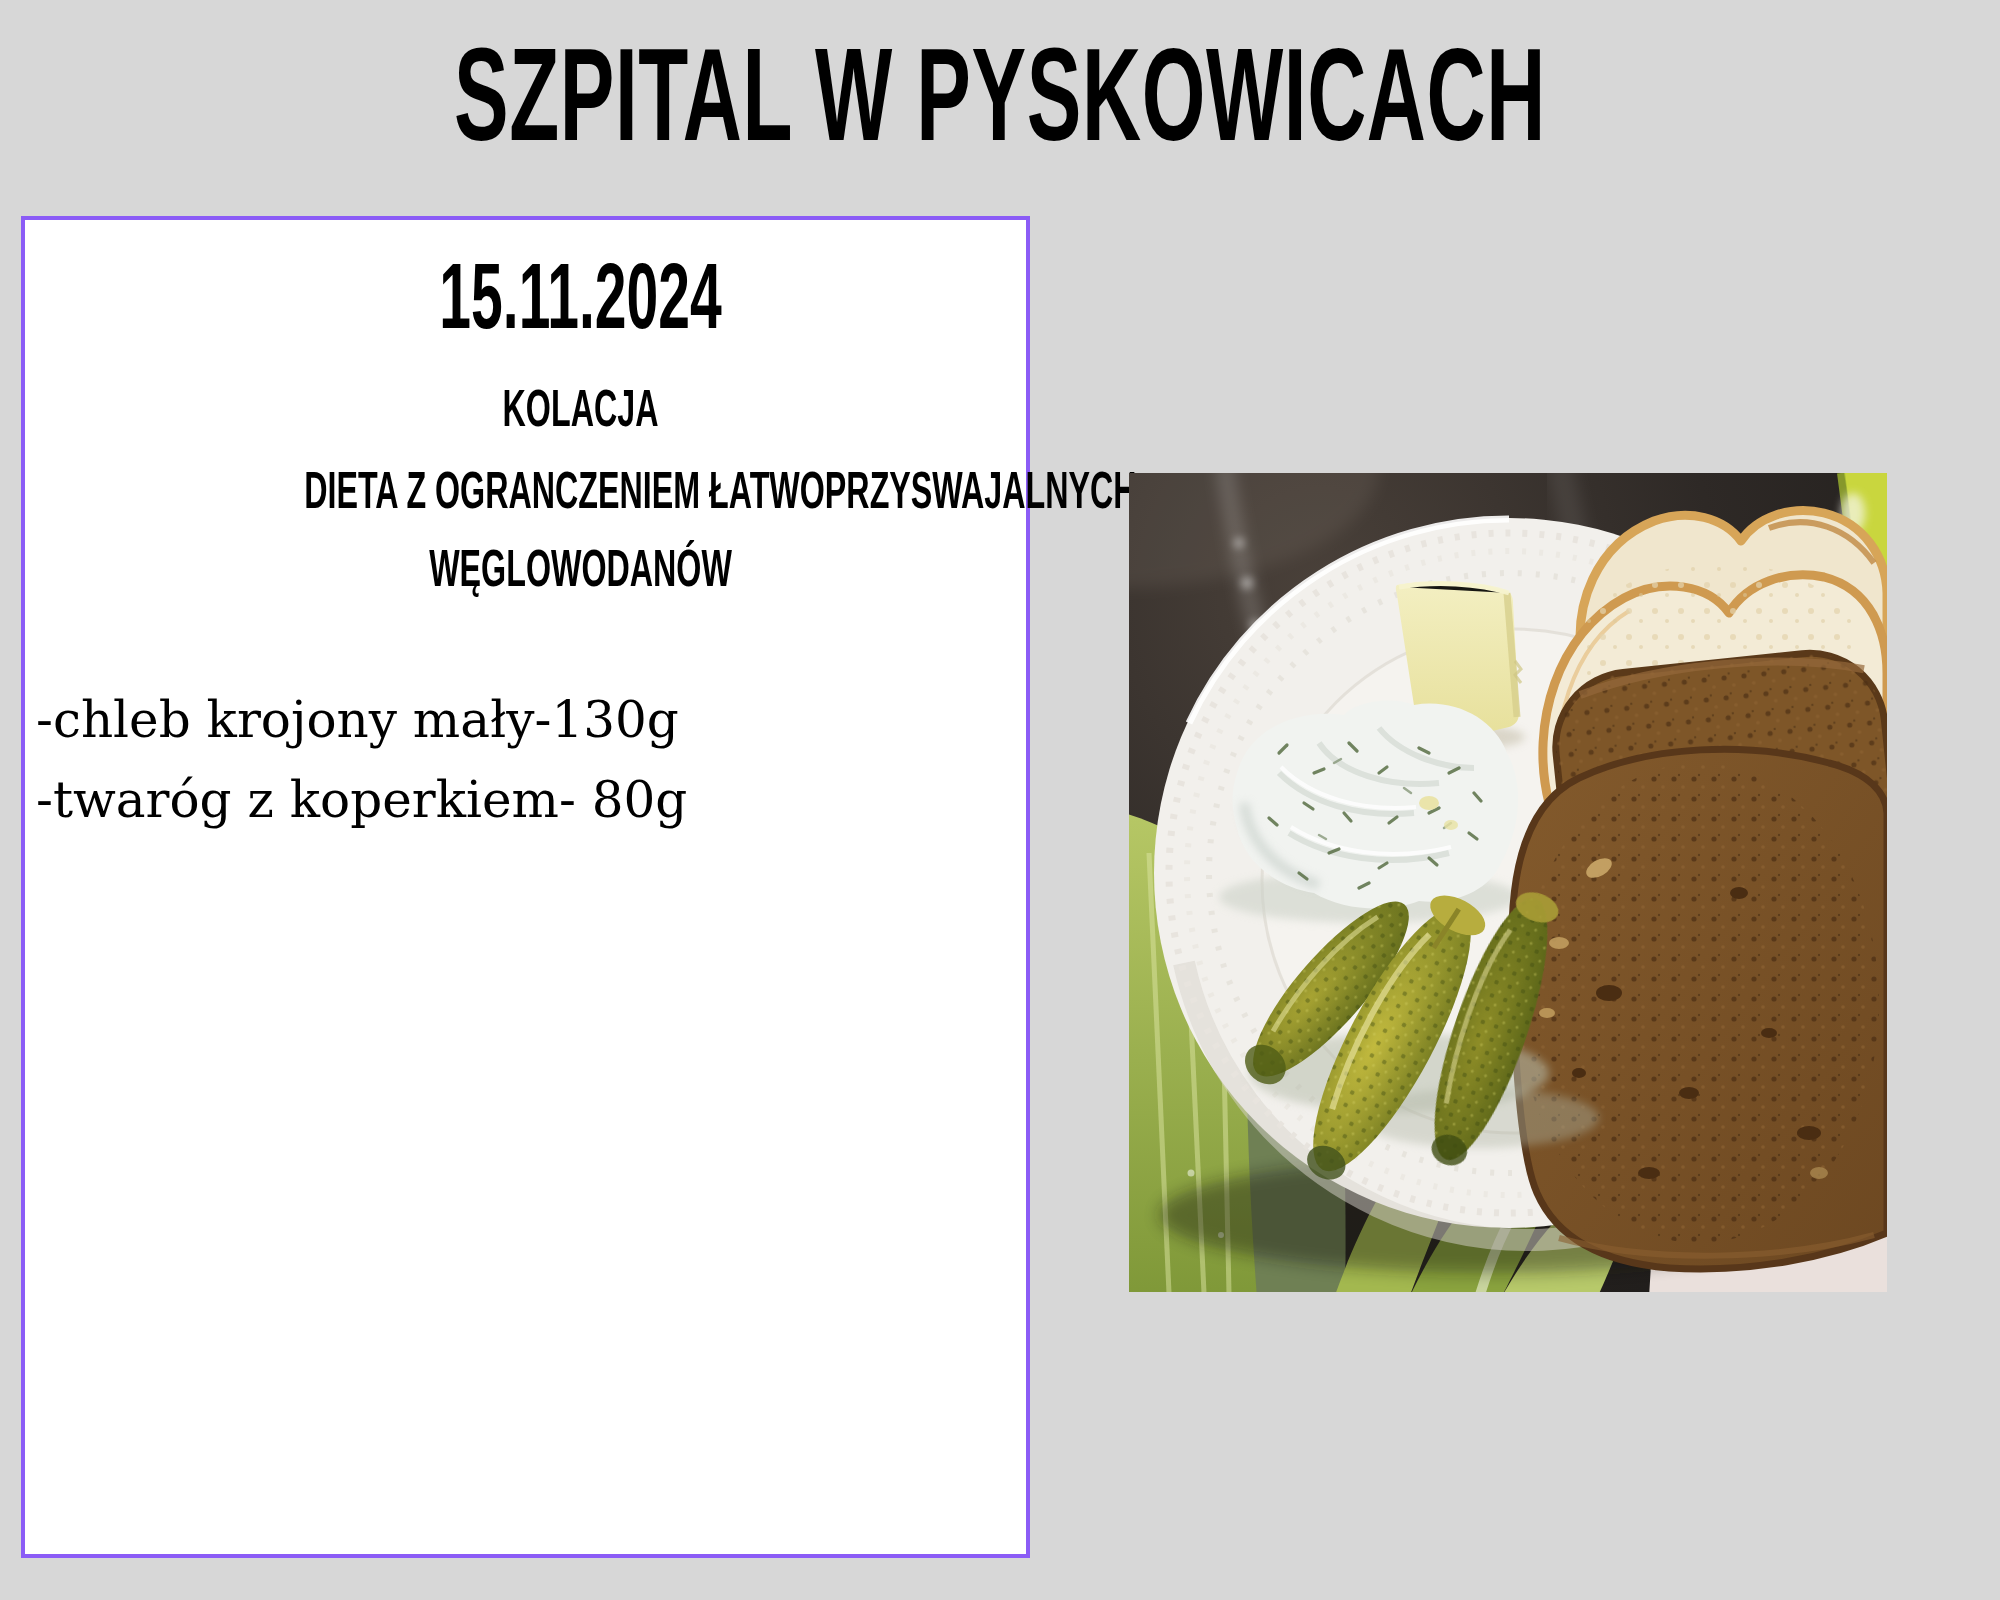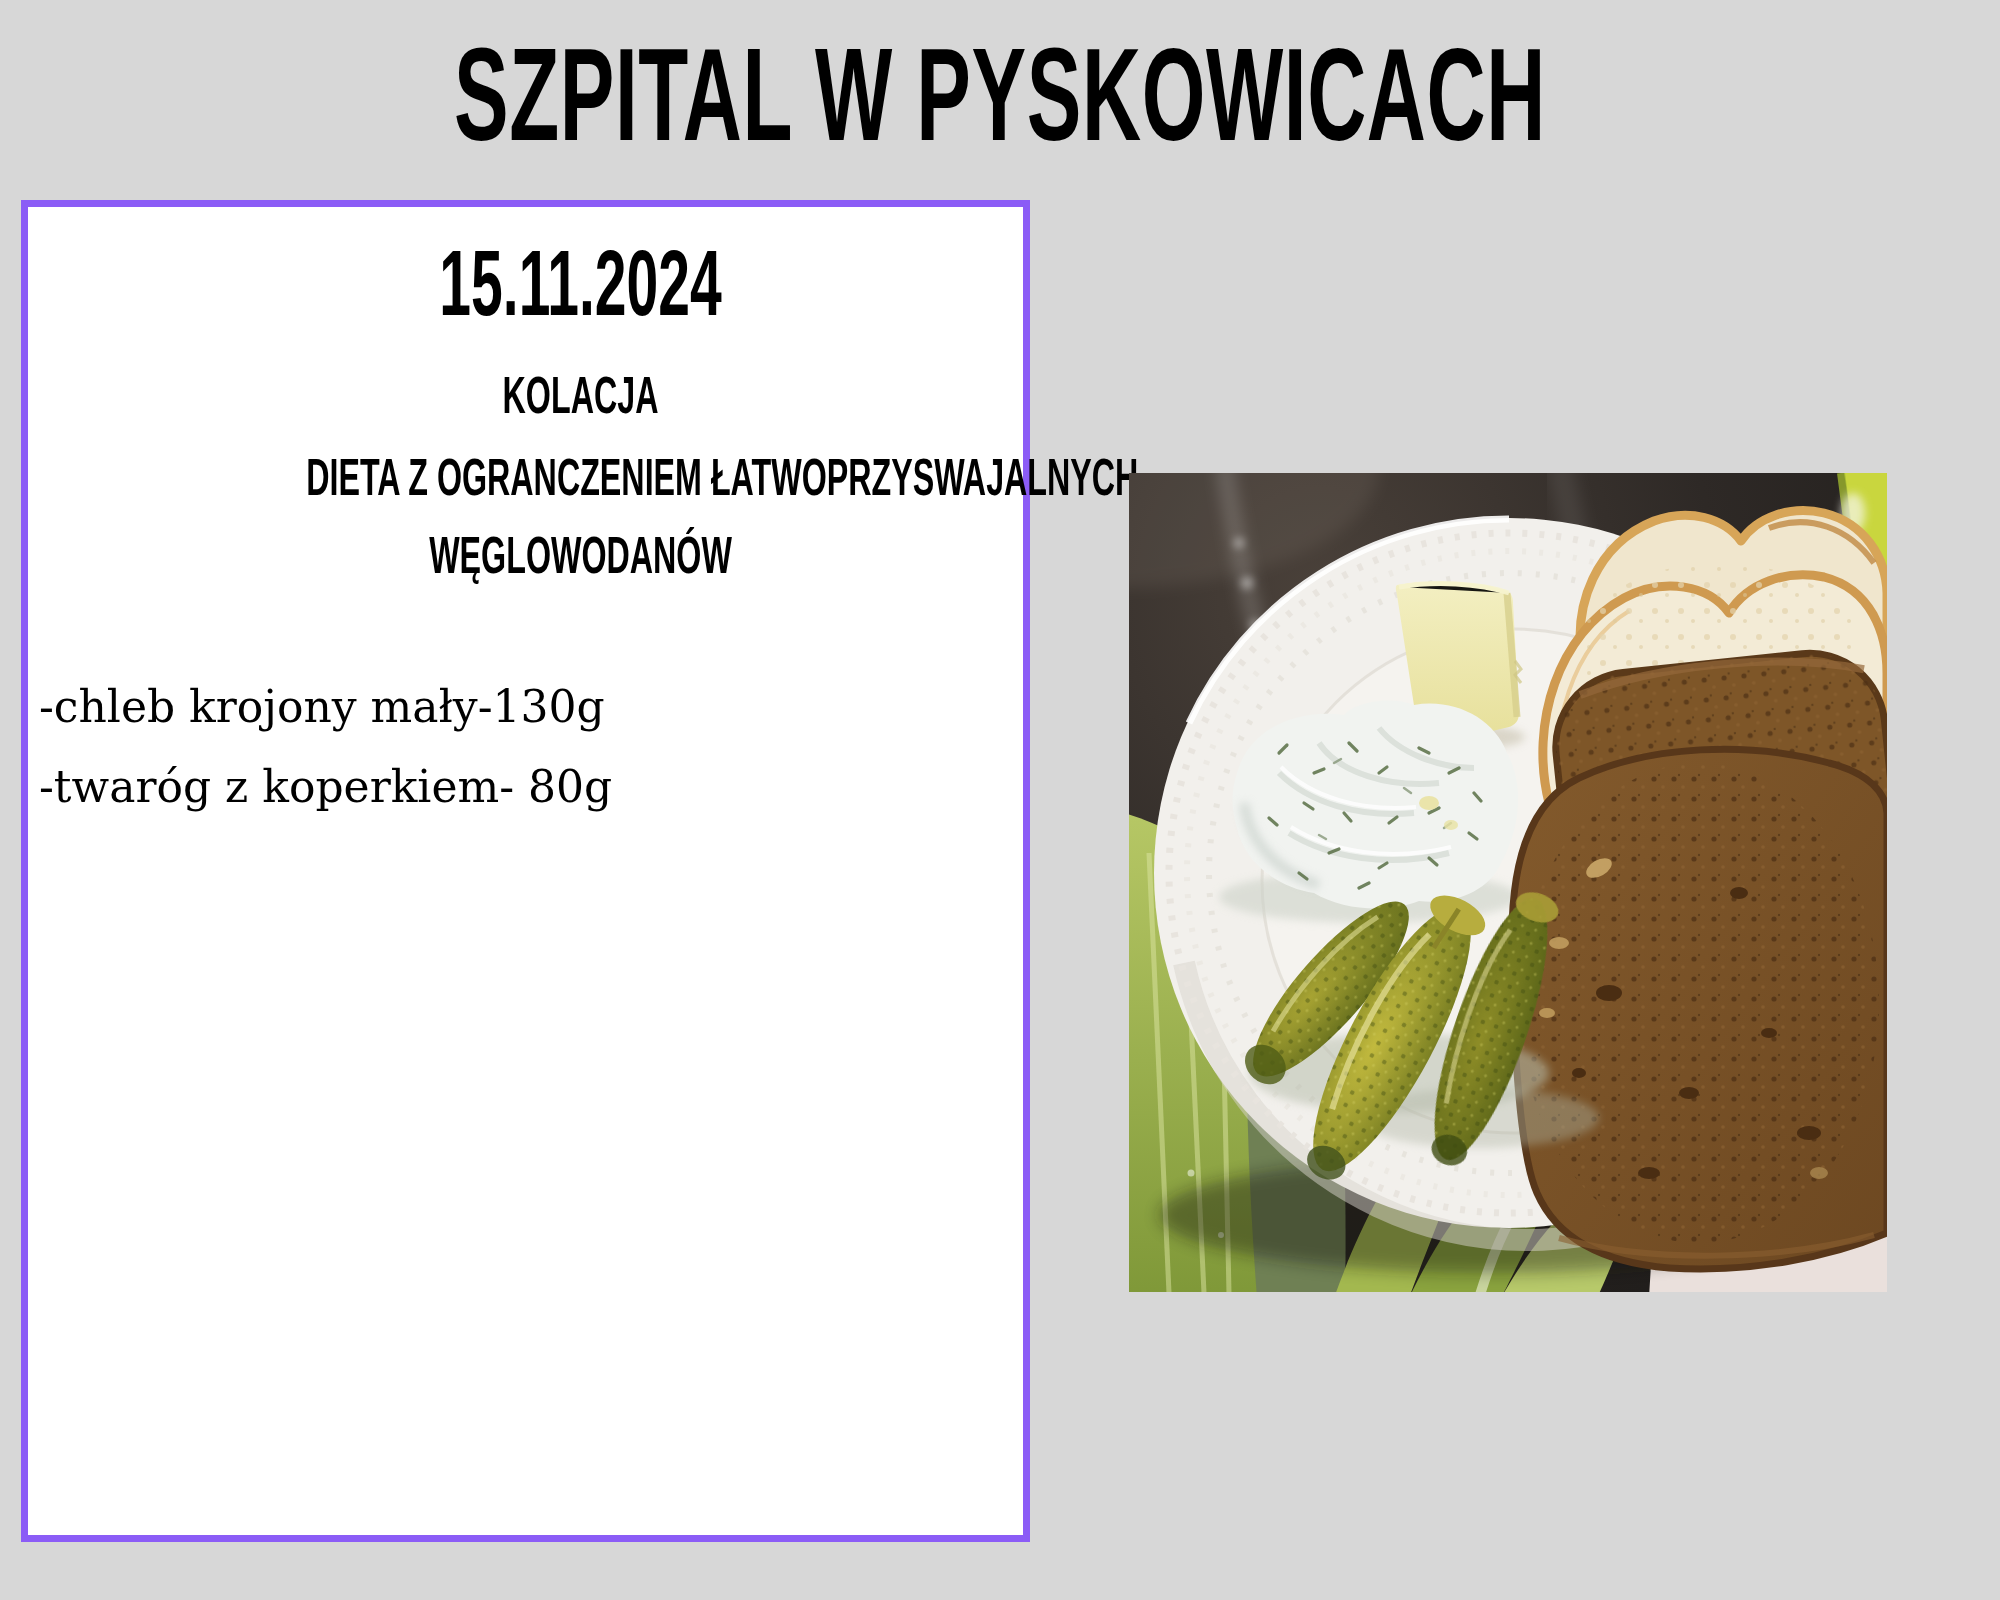--- a/index.html
+++ b/index.html
@@ -13,37 +13,37 @@
   .poster-title{
     position:absolute;left:0;right:0;top:26px;
     text-align:center;
     font-weight:700;font-size:132px;line-height:1.05;
     letter-spacing:1px;
     transform:scaleX(.62);
     white-space:nowrap;
   }
   
   .menu-card{
-    position:absolute;left:21px;top:200px;width:1009px;height:1342px;
+    position:absolute;left:21px;top:216px;width:1009px;height:1342px;
     box-sizing:border-box;
-    background:#ffffff;border:7px solid #8b5cf6;
+    background:#ffffff;border:4px solid #8b5cf6;
   }
   .card-head{
     position:absolute;left:110px;right:0;
     text-align:center;font-weight:700;white-space:nowrap;
     transform:scaleX(.62);
   }
   .card-date{top:30px;font-size:92px;line-height:1;}
   .card-meal{top:162px;font-size:52px;line-height:1;}
   .card-diet1{top:244px;font-size:52px;line-height:1;}
   .card-diet2{top:322px;font-size:52px;line-height:1;}
   .card-items{
     position:absolute;left:11px;top:460px;right:6px;
     font-family:"DejaVu Serif","Liberation Serif",serif;
-    font-size:44px;line-height:80px;white-space:nowrap;
+    font-size:50px;line-height:80px;white-space:nowrap;
   }
   
   .meal-photo{
     position:absolute;left:1129px;top:473px;width:758px;height:819px;
   }
   .meal-photo svg{display:block;width:758px;height:819px;}
 </style>
 </head>
 <body>
 

